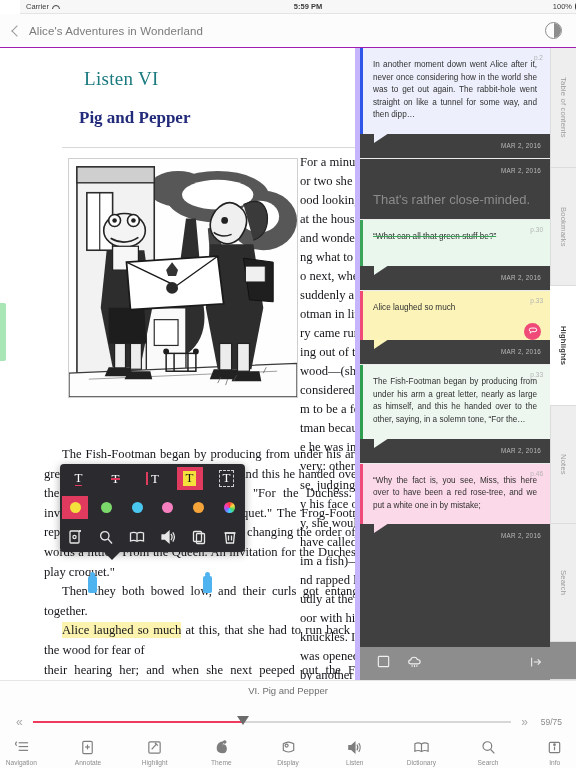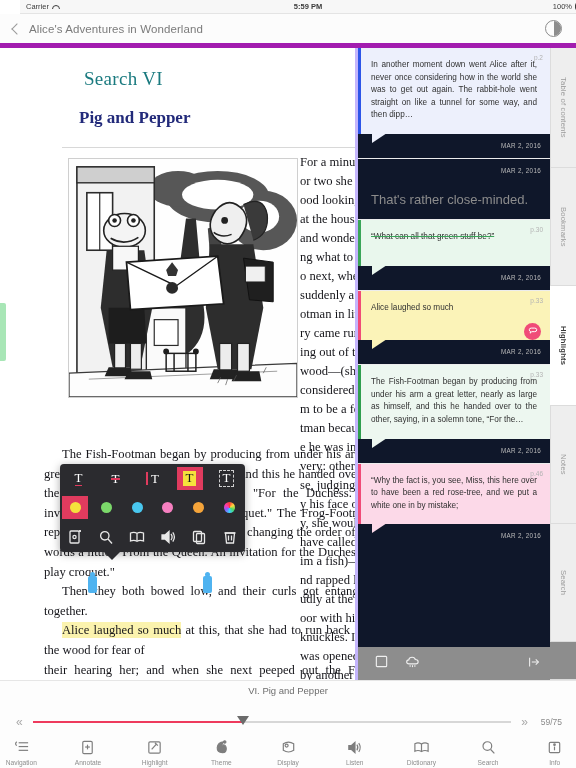--- a/index.html
+++ b/index.html
@@ -26,21 +26,21 @@
     border:1.2px solid #3b3b3b; border-radius:50%;
     clip-path: polygon(0 0,100% 0,100% 55%,0 55%);
   }
   .batt { width:16px; height:7px; border:1px solid #3b3b3b; border-radius:1.5px; position:relative; }
   .batt:after{content:"";position:absolute;right:-2.5px;top:2px;width:1.5px;height:3px;background:#3b3b3b;border-radius:0 1px 1px 0;}
   .batt i{ position:absolute; left:1px; top:1px; bottom:1px; background:#3b3b3b; display:block; }
 
   
   .navbar {
     position:absolute; top:14px; left:0; width:576px; height:34px;
-    background:#fcfcfc; border-bottom:5px solid #a21caf;
+    background:#fcfcfc; border-bottom:1px solid #a21caf;
     display:flex; align-items:center;
   }
   .nav-back { display:flex; align-items:center; gap:8px; margin-left:13px; cursor:pointer; }
   .chev-l { width:8px; height:8px; border-left:1.6px solid #9a9a9a; border-bottom:1.6px solid #9a9a9a; transform:rotate(45deg); }
   .nav-title { font-size:11.5px; color:#7b7b7b; letter-spacing:.1px; }
   .nav-right { margin-left:auto; margin-right:14px; }
   .mode-circle {
     width:17px; height:17px; border-radius:50%;
     border:1.3px solid #8d8d8d; position:relative; overflow:hidden; cursor:pointer;
   }
@@ -114,21 +114,21 @@
   .sty .t-d { border:1px dashed #cfcfcf; padding:0 3px; line-height:1.15; }
   .swatch { width:11px; height:11px; border-radius:50%; cursor:pointer; }
   .sw-wrap { width:26px;height:23px; display:flex;align-items:center;justify-content:center; }
   .sw-wrap.sel { background:#e03b5e; }
   .icn { width:22px; height:20px; cursor:pointer; display:flex;align-items:center;justify-content:center; }
   .icn svg{ width:16px;height:16px; fill:none; stroke:#e8e8e8; stroke-width:1.3; }
 
   
   .sidebar {
     position:absolute; left:355px; top:48px; width:195px; height:632px;
-    background:#0f172a; border-left:3px solid #c4b5fd; overflow:hidden;
+    background:#404040; border-left:5px solid #c4b5fd; overflow:hidden;
     z-index:20;
   }
   .notes-scroll { position:absolute; top:0; left:0; right:0; bottom:33px; overflow:hidden; }
   .note { position:relative; }
   .bubble { position:relative; padding:11px 13px 12px 13px; }
   .bubble .accent { position:absolute; left:0; top:0; bottom:0; width:3px; }
   .bubble .pnum {
     position:absolute; right:7px; top:6px; font-size:6.5px; color:#b3b3b3;
   }
   .bubble .txt { font-size:8.2px; line-height:12.6px; color:#303030; text-align:justify; }
@@ -207,21 +207,21 @@
     </div>
     <div class="nav-right">
       <div class="mode-circle"></div>
     </div>
   </div>
 
   <div class="page">
 
     <div class="edge-mark" style="top:255px;height:58px;background:#a8e6b6;"></div>
 
-    <div class="chapter-num">Search VI</div>
+    <div class="chapter-num">Listen VI</div>
     <div class="chapter-title">Pig and Pepper</div>
     <div class="rule"></div>
 
     <div class="illus">
       <svg viewBox="0 0 230 240" preserveAspectRatio="none">
         <rect x="0" y="0" width="230" height="240" fill="#fefefe"></rect>
 
         <g fill="#3a3a3a" opacity=".85">
           <ellipse cx="150" cy="38" rx="52" ry="26"></ellipse>
           <ellipse cx="196" cy="62" rx="34" ry="30"></ellipse>

